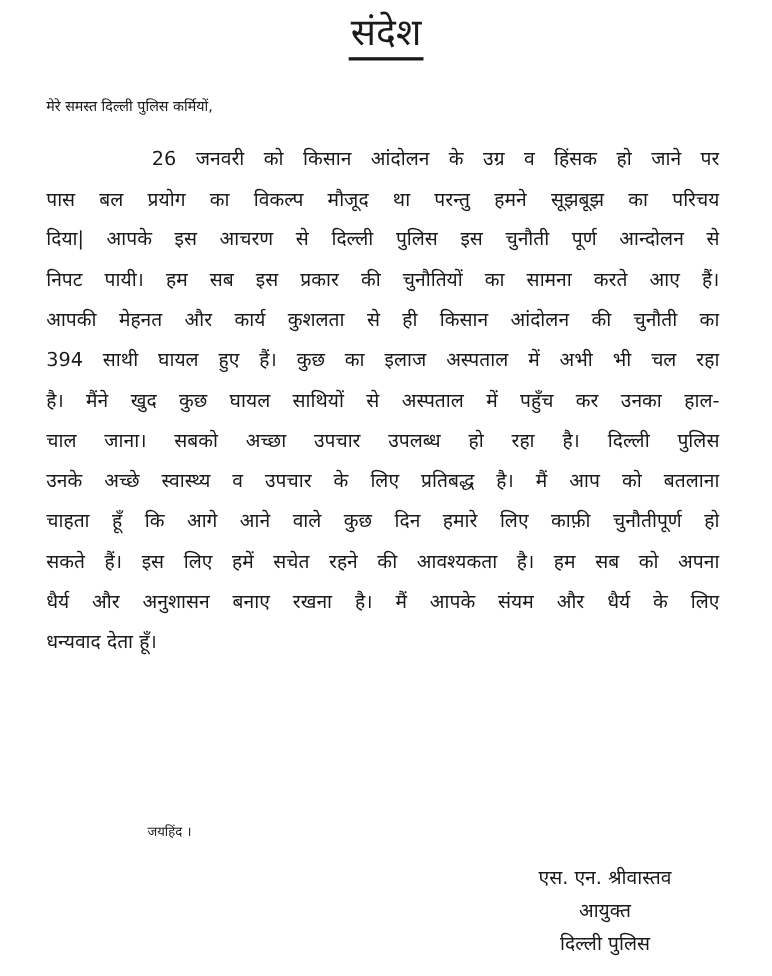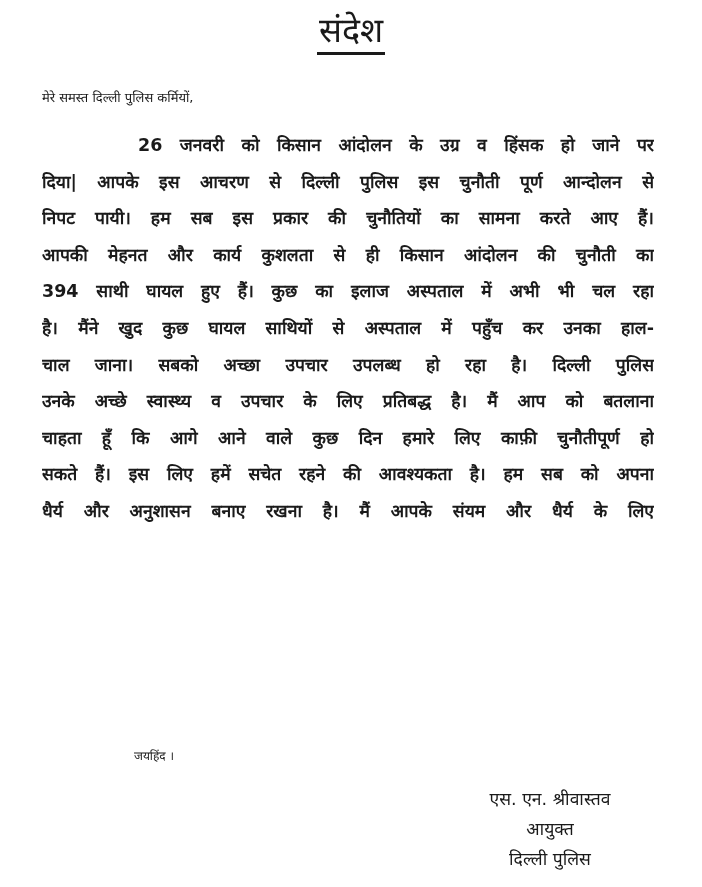--- a/index.html
+++ b/index.html
@@ -51,21 +51,20 @@
     width: 612px;
   }
   .line {
     font-size: 17.5px;
     height: 36.6px;
     line-height: 36.6px;
     white-space: nowrap;
     text-align: justify;
     text-align-last: justify;
     overflow: hidden;
-    font-weight: bold;
   }
   .line.first {
     padding-left: 96px;
   }
   .line.last {
     text-align-last: left;
   }
   .closing {
     position: absolute;
     left: 134px;
@@ -90,30 +89,32 @@
 
 <div class="page">
   <div class="title">
     <span>संदेश</span>
   </div>
 
   <div class="salutation">मेरे समस्त दिल्ली पुलिस कर्मियों,</div>
 
   <div class="body-lines">
     <div class="line first">26 जनवरी को किसान आंदोलन के उग्र व हिंसक हो जाने पर</div>
+    <div class="line">पास बल प्रयोग का विकल्प मौजूद था परन्तु हमने सूझबूझ का परिचय</div>
     <div class="line">दिया| आपके इस आचरण से दिल्ली पुलिस इस चुनौती पूर्ण आन्दोलन से</div>
     <div class="line">निपट पायी। हम सब इस प्रकार की चुनौतियों का सामना करते आए हैं।</div>
     <div class="line">आपकी मेहनत और कार्य कुशलता से ही किसान आंदोलन की चुनौती का</div>
     <div class="line">394 साथी घायल हुए हैं। कुछ का इलाज अस्पताल में अभी भी चल रहा</div>
     <div class="line">है। मैंने खुद कुछ घायल साथियों से अस्पताल में पहुँच कर उनका हाल-</div>
     <div class="line">चाल जाना। सबको अच्छा उपचार उपलब्ध हो रहा है। दिल्ली पुलिस</div>
     <div class="line">उनके अच्छे स्वास्थ्य व उपचार के लिए प्रतिबद्ध है। मैं आप को बतलाना</div>
     <div class="line">चाहता हूँ कि आगे आने वाले कुछ दिन हमारे लिए काफ़ी चुनौतीपूर्ण हो</div>
     <div class="line">सकते हैं। इस लिए हमें सचेत रहने की आवश्यकता है। हम सब को अपना</div>
     <div class="line">धैर्य और अनुशासन बनाए रखना है। मैं आपके संयम और धैर्य के लिए</div>
+    <div class="line last">धन्यवाद देता हूँ।</div>
   </div>
 
   <div class="closing">जयहिंद ।</div>
 
   <div class="signature">
     <div>एस. एन. श्रीवास्तव</div>
     <div>आयुक्त</div>
     <div>दिल्ली पुलिस</div>
   </div>
 </div>

